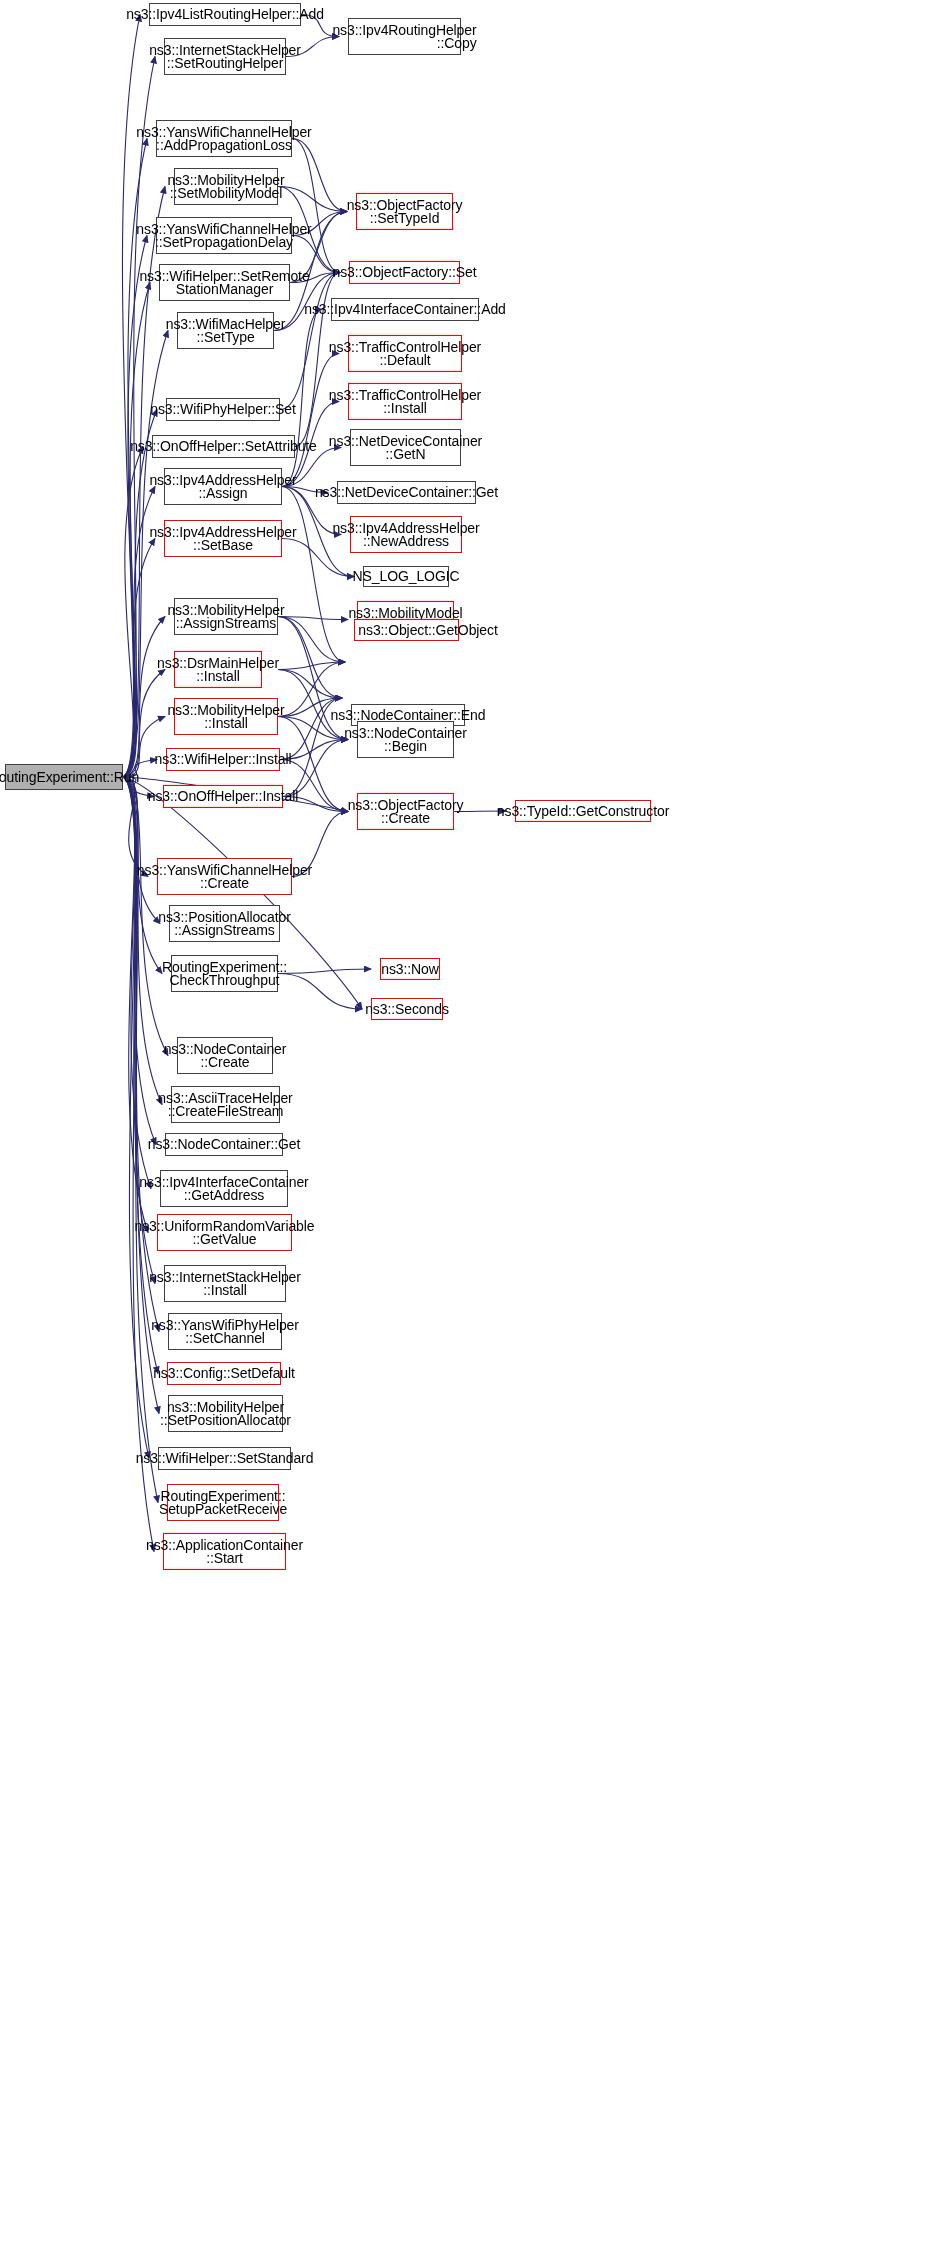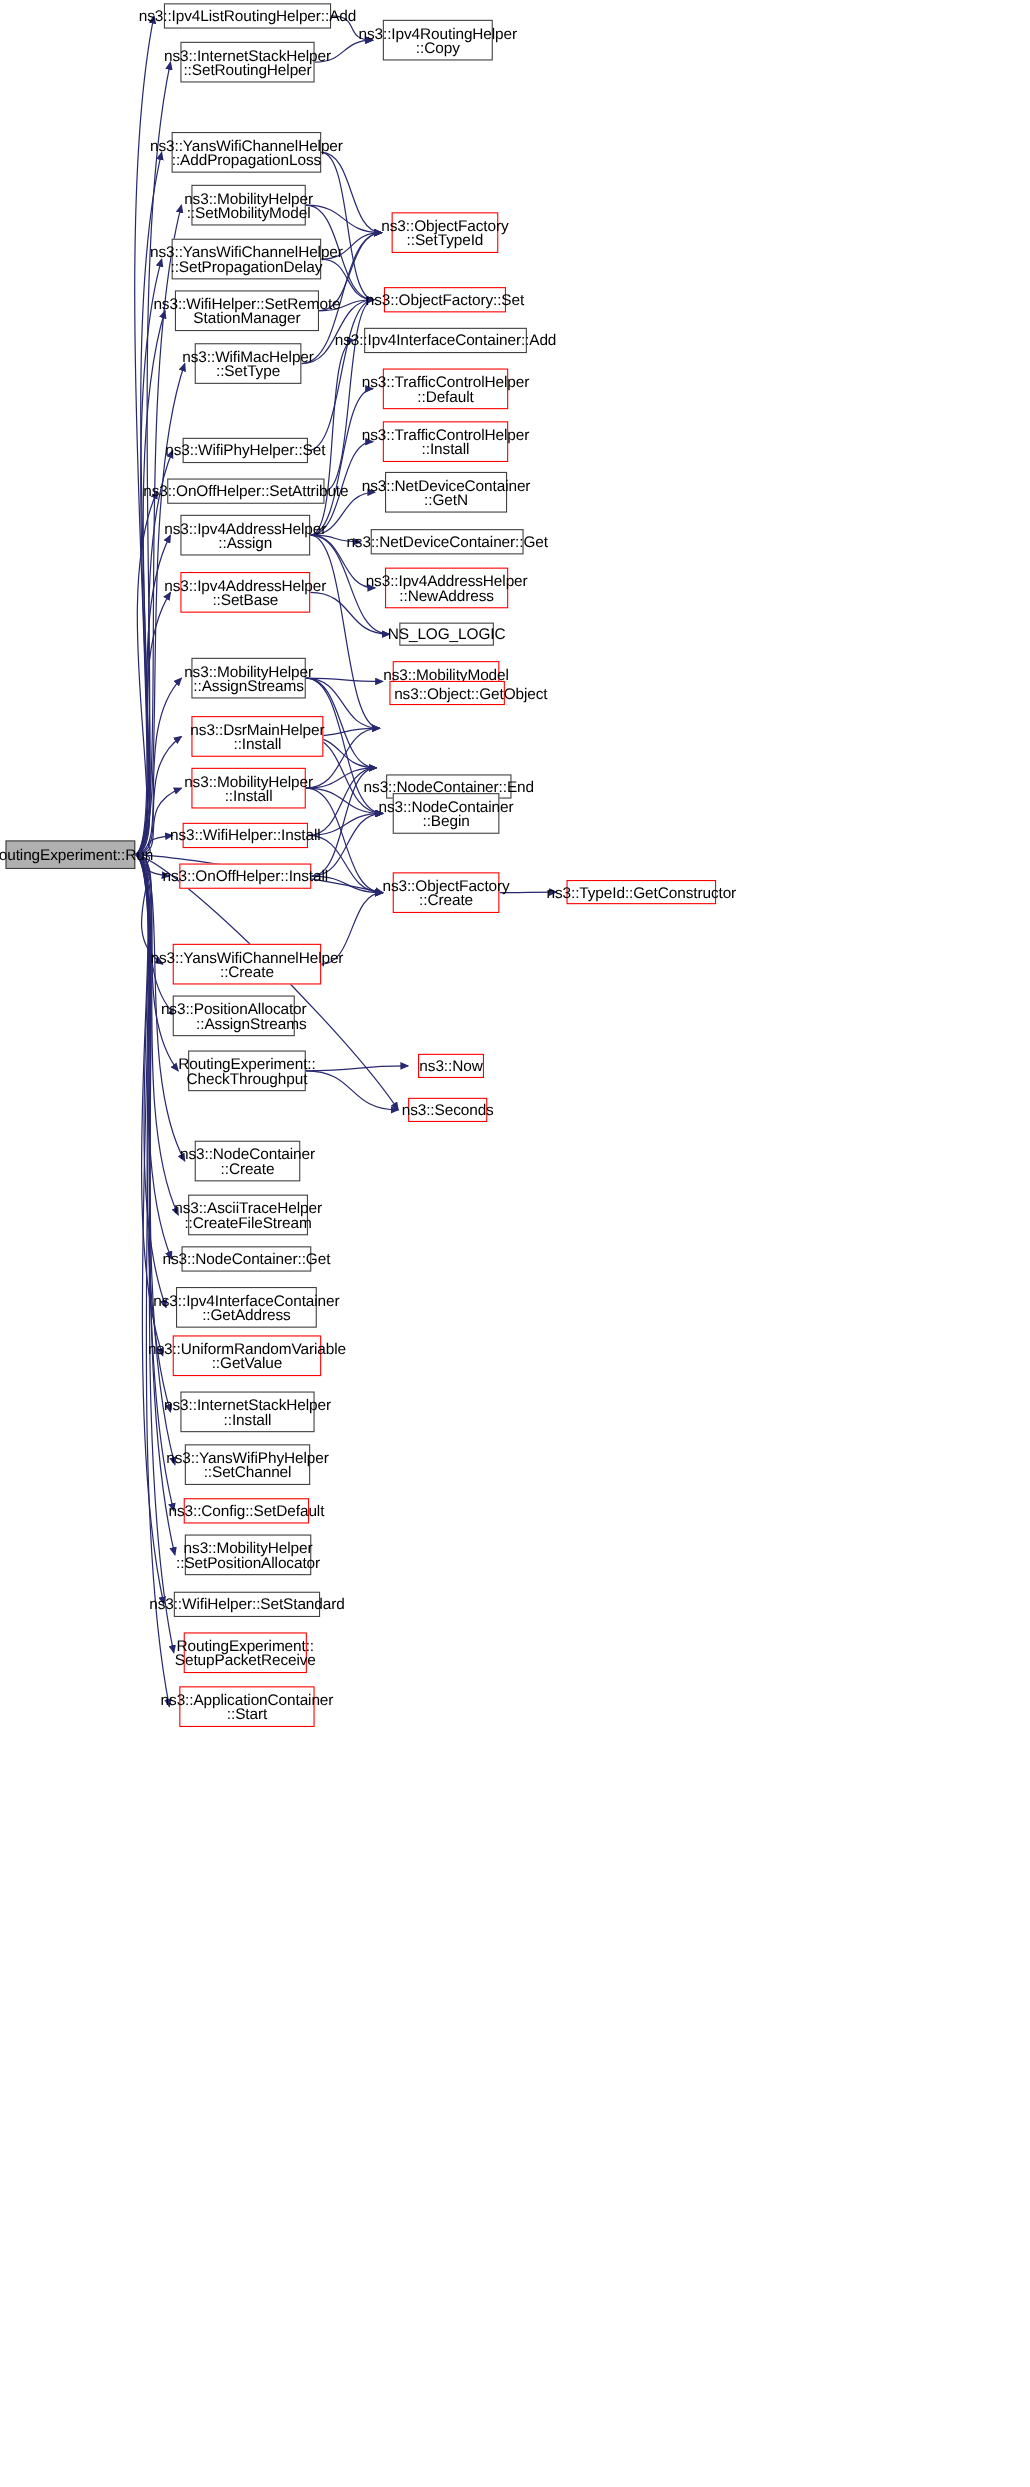--- a/index.html
+++ b/index.html
@@ -153,29 +153,29 @@
       <div class="node" style="left: 177px; top: 312px; width: 97px; height: 37px;">ns3::WifiMacHelper
 ::SetType</div>
       <div class="node" style="left: 166px; top: 398px; width: 114px; height: 23px;">ns3::WifiPhyHelper::Set</div>
       <div class="node" style="left: 152px; top: 435px; width: 143px; height: 23px;">ns3::OnOffHelper::SetAttribute</div>
       <div class="node" style="left: 164px; top: 468px; width: 118px; height: 37px;">ns3::Ipv4AddressHelper
 ::Assign</div>
       <div class="node red" style="left: 164px; top: 520px; width: 118px; height: 37px;">ns3::Ipv4AddressHelper
 ::SetBase</div>
       <div class="node" style="left: 174px; top: 598px; width: 104px; height: 37px;">ns3::MobilityHelper
 ::AssignStreams</div>
-      <div class="node red" style="left: 174px; top: 651px; width: 120px; height: 37px;">ns3::DsrMainHelper
+      <div class="node red" style="left: 174px; top: 651px; width: 88px; height: 37px;">ns3::DsrMainHelper
 ::Install</div>
       <div class="node red" style="left: 174px; top: 698px; width: 104px; height: 37px;">ns3::MobilityHelper
 ::Install</div>
       <div class="node red" style="left: 166px; top: 748px; width: 114px; height: 23px;">ns3::WifiHelper::Install</div>
       <div class="node red" style="left: 163px; top: 785px; width: 120px; height: 23px;">ns3::OnOffHelper::Install</div>
       <div class="node red" style="left: 157px; top: 858px; width: 135px; height: 37px;">ns3::YansWifiChannelHelper
 ::Create</div>
-      <div class="node" style="left: 157px; top: 905px; width: 111px; height: 37px; text-align: right;">ns3::PositionAllocator
+      <div class="node" style="left: 169px; top: 905px; width: 111px; height: 37px;">ns3::PositionAllocator
 ::AssignStreams</div>
       <div class="node" style="left: 171px; top: 955px; width: 107px; height: 37px;">RoutingExperiment::
 CheckThroughput</div>
       <div class="node" style="left: 177px; top: 1037px; width: 96px; height: 37px;">ns3::NodeContainer
 ::Create</div>
       <div class="node" style="left: 171px; top: 1086px; width: 109px; height: 37px;">ns3::AsciiTraceHelper
 ::CreateFileStream</div>
       <div class="node" style="left: 165px; top: 1133px; width: 118px; height: 23px;">ns3::NodeContainer::Get</div>
       <div class="node" style="left: 160px; top: 1170px; width: 128px; height: 37px;">ns3::Ipv4InterfaceContainer
 ::GetAddress</div>
@@ -186,21 +186,21 @@
       <div class="node" style="left: 168px; top: 1313px; width: 114px; height: 37px;">ns3::YansWifiPhyHelper
 ::SetChannel</div>
       <div class="node red" style="left: 167px; top: 1362px; width: 114px; height: 23px;">ns3::Config::SetDefault</div>
       <div class="node" style="left: 168px; top: 1395px; width: 115px; height: 37px;">ns3::MobilityHelper
 ::SetPositionAllocator</div>
       <div class="node" style="left: 158px; top: 1447px; width: 133px; height: 23px;">ns3::WifiHelper::SetStandard</div>
       <div class="node red" style="left: 167px; top: 1484px; width: 112px; height: 37px;">RoutingExperiment::
 SetupPacketReceive</div>
       <div class="node red" style="left: 163px; top: 1533px; width: 123px; height: 37px;">ns3::ApplicationContainer
 ::Start</div>
-      <div class="node" style="left: 348px; top: 18px; width: 100px; height: 37px;">ns3::Ipv4RoutingHelper
+      <div class="node" style="left: 348px; top: 18px; width: 113px; height: 37px; text-align: right;">ns3::Ipv4RoutingHelper
 ::Copy</div>
       <div class="node red" style="left: 356px; top: 193px; width: 97px; height: 37px;">ns3::ObjectFactory
 ::SetTypeId</div>
       <div class="node red" style="left: 349px; top: 261px; width: 111px; height: 23px;">ns3::ObjectFactory::Set</div>
       <div class="node" style="left: 331px; top: 298px; width: 148px; height: 23px;">ns3::Ipv4InterfaceContainer::Add</div>
       <div class="node red" style="left: 348px; top: 335px; width: 114px; height: 37px;">ns3::TrafficControlHelper
 ::Default</div>
       <div class="node red" style="left: 348px; top: 383px; width: 114px; height: 37px;">ns3::TrafficControlHelper
 ::Install</div>
       <div class="node" style="left: 350px; top: 429px; width: 111px; height: 37px;">ns3::NetDeviceContainer

